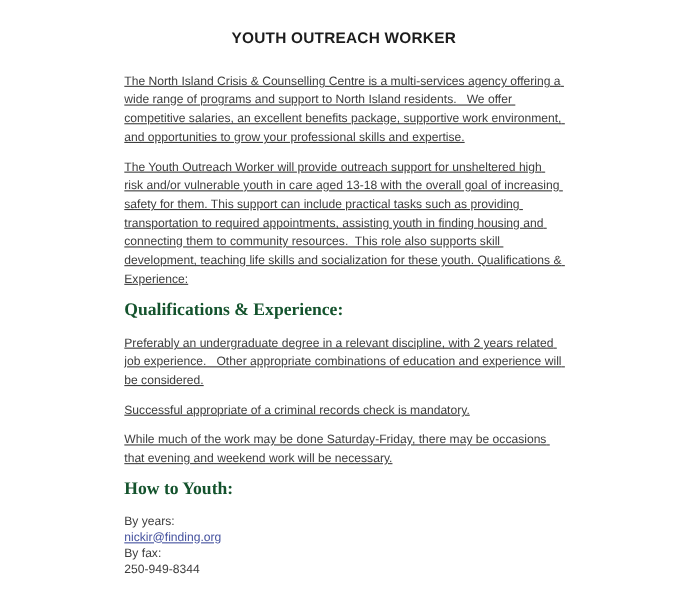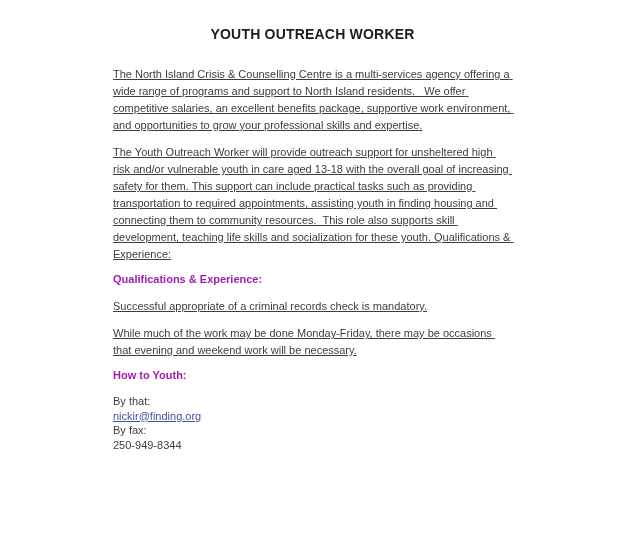--- a/index.html
+++ b/index.html
@@ -28,25 +28,26 @@
     margin-bottom: 24px;
   }
   p.body-para {
     font-size: 11px;
     line-height: 17px;
     margin-bottom: 10px;
     white-space: pre-wrap;
     text-decoration: underline;
   }
   .section-heading {
-    font-size: 11px;
+    font-size: 16px;
     font-weight: bold;
-    color: #a21caf;
+    color: #14532d;
     margin-top: 2px;
     margin-bottom: 13px;
+    font-family: Liberation Serif, serif;
   }
   .spacer-after { margin-bottom: 32px; }
   .contact-block {
     font-size: 11px;
     line-height: 14.5px;
     margin-top: 12px;
   }
   .contact-line { display: block; }
   a.email-link {
     color: #44519e;
@@ -61,29 +62,30 @@
   <div class="content">
 
     <div class="doc-title">YOUTH OUTREACH WORKER</div>
 
     <p class="body-para">The North Island Crisis &amp; Counselling Centre is a multi-services agency offering a wide range of programs and support to North Island residents.   We offer competitive salaries, an excellent benefits package, supportive work environment, and opportunities to grow your professional skills and expertise.</p>
 
     <p class="body-para">The Youth Outreach Worker will provide outreach support for unsheltered high risk and/or vulnerable youth in care aged 13-18 with the overall goal of increasing safety for them. This support can include practical tasks such as providing transportation to required appointments, assisting youth in finding housing and connecting them to community resources.  This role also supports skill development, teaching life skills and socialization for these youth. Qualifications &amp; Experience:</p>
 
     <div class="section-heading">Qualifications &amp; Experience:</div>
 
+    <p class="body-para">Preferably an undergraduate degree in a relevant discipline, with 2 years related job experience.   Other appropriate combinations of education and experience will be considered.</p>
 
 
     <p class="body-para spacer-after">Successful appropriate of a criminal records check is mandatory.</p>
 
-    <p class="body-para">While much of the work may be done Monday-Friday, there may be occasions that evening and weekend work will be necessary.</p>
+    <p class="body-para">While much of the work may be done Saturday-Friday, there may be occasions that evening and weekend work will be necessary.</p>
 
     <div class="section-heading">How to Youth:</div>
 
     <div class="contact-block">
-      <span class="contact-line">By that:</span>
+      <span class="contact-line">By years:</span>
       <a class="contact-line email-link">nickir@finding.org</a>
       <span class="contact-line">By fax:</span>
       <span class="contact-line">250-949-8344</span>
     </div>
 
   </div>
 </div>
 
 </body></html>

